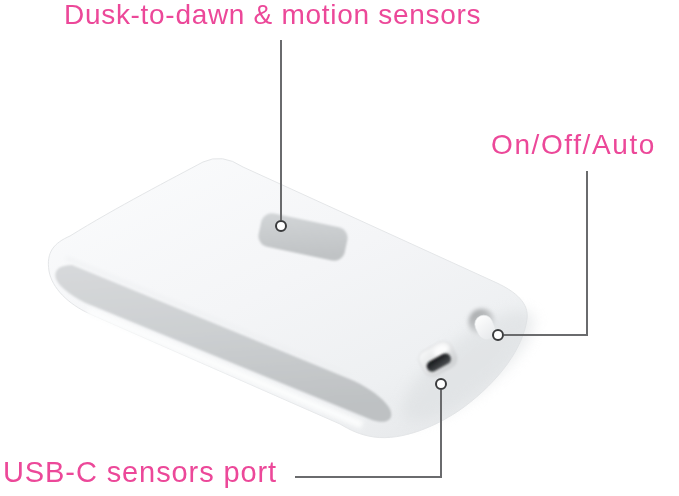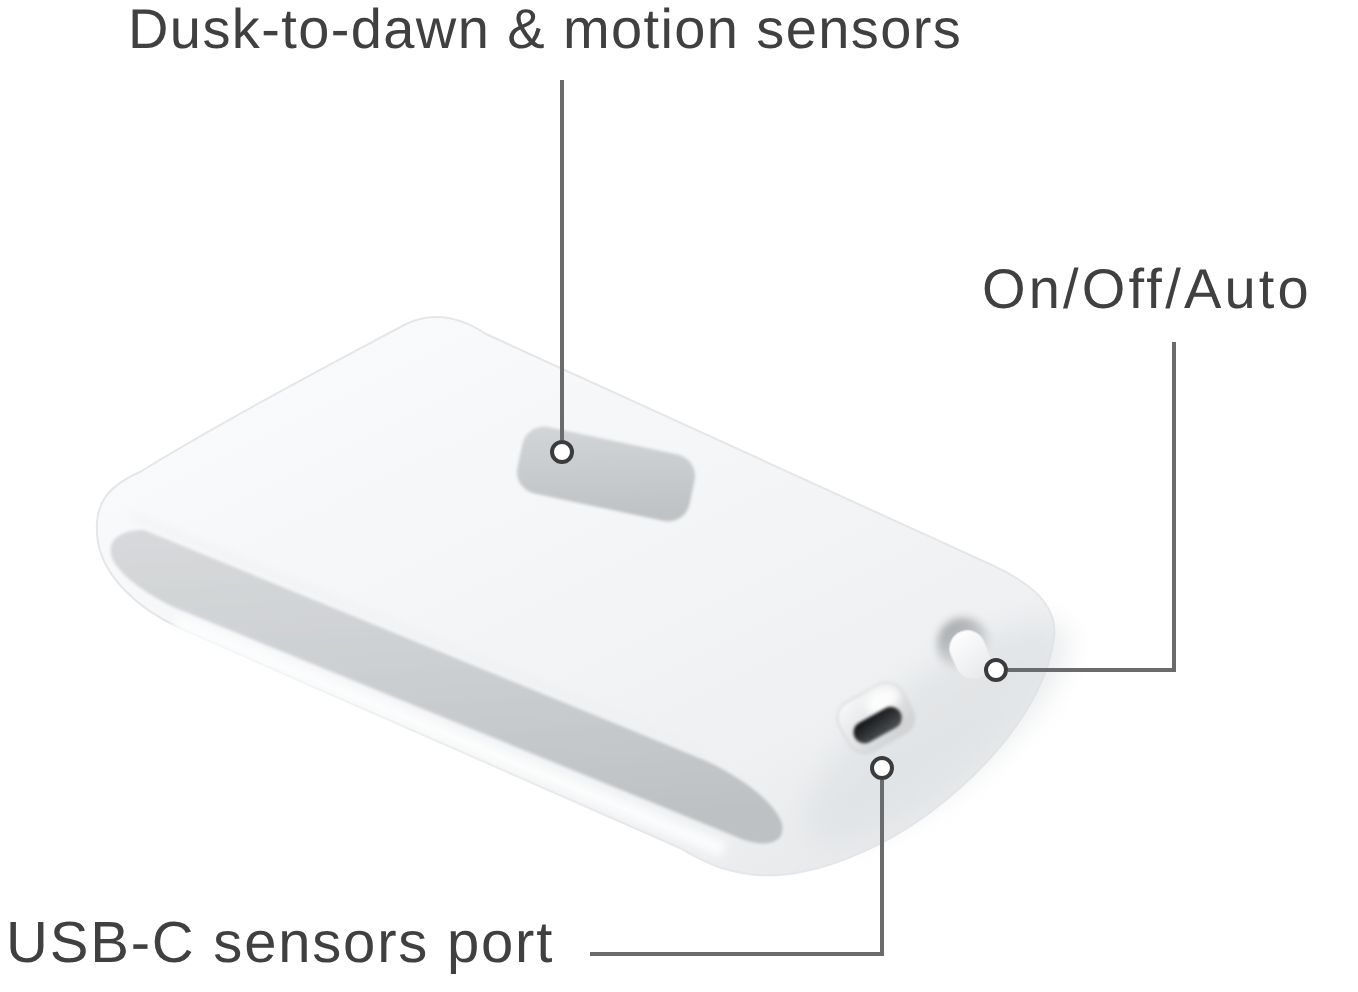--- a/index.html
+++ b/index.html
@@ -6,21 +6,21 @@
   .stage{
     position:relative;
     width:679px;height:496px;
     background:#ffffff;
     overflow:hidden;
     font-family:"Liberation Sans", sans-serif;
   }
   .stage svg{position:absolute;left:0;top:0;}
   .label{
     position:absolute;
-    color:#404040;
+    color:#ec4899;
     line-height:1;
     white-space:nowrap;
     user-select:none;
   }
   .label-sensors{left:64px;top:1px;font-size:28px;letter-spacing:0.7px;}
   .label-switch{left:491px;top:131px;font-size:28px;letter-spacing:1.6px;text-align:right;}
   .label-usb{left:3px;top:458px;font-size:29px;letter-spacing:0.9px;}
 </style>
 </head>
 <body>

